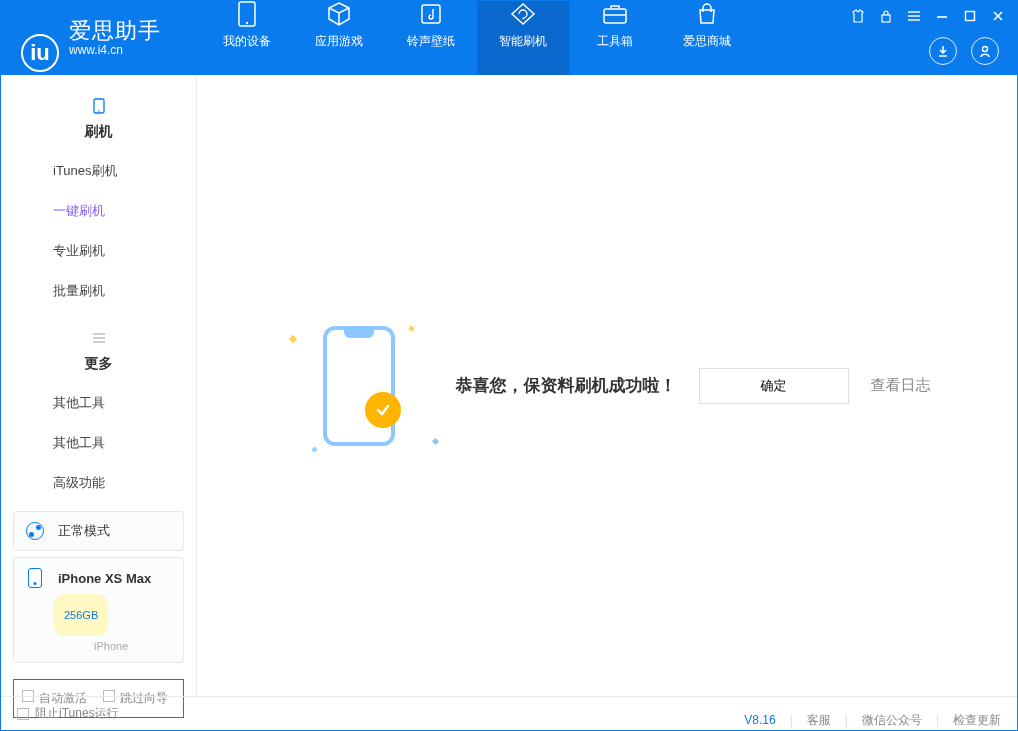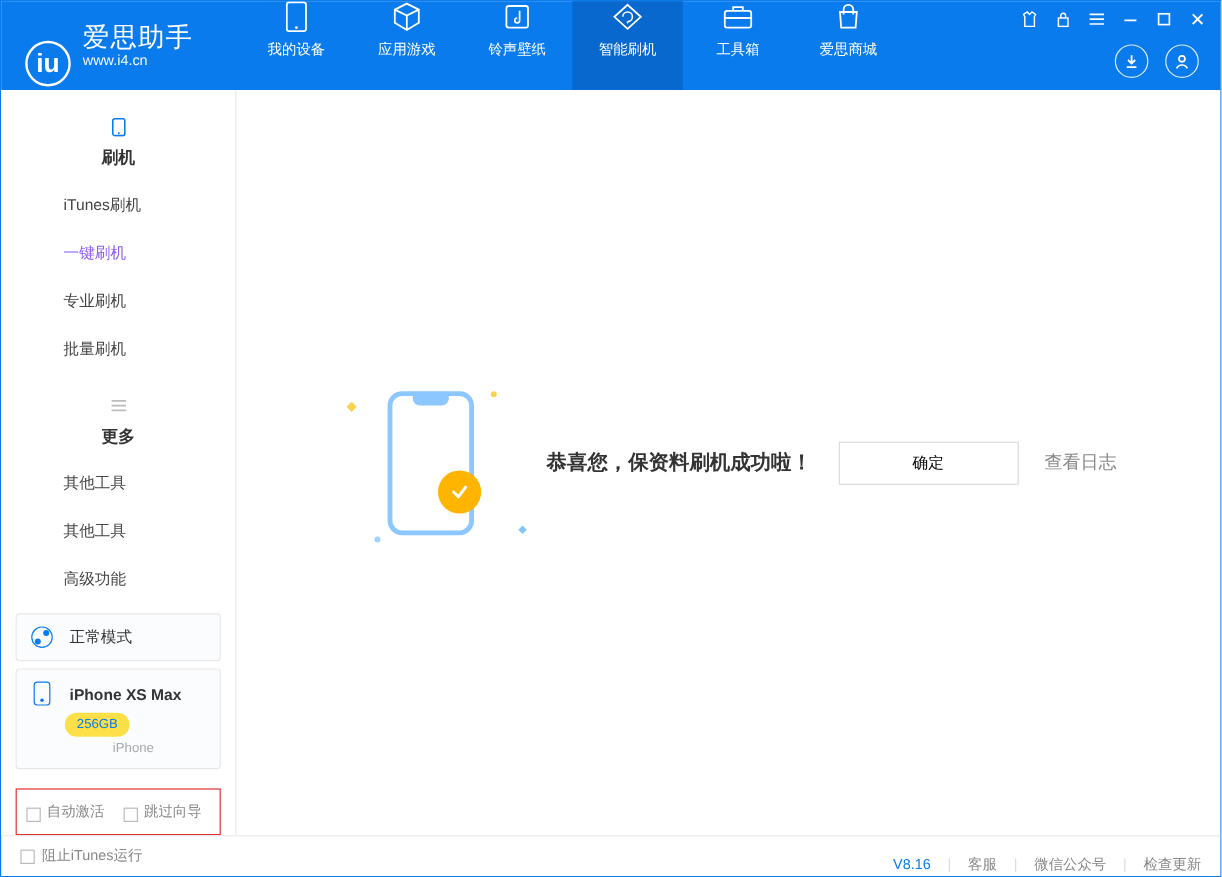--- a/index.html
+++ b/index.html
@@ -36,29 +36,29 @@
     .nav-header-icon { width: 14px; height: 14px; display: flex; align-items: center; justify-content: center; }
     .nav-item { padding: 11px 20px 11px 52px; cursor: pointer; font-size: 13px; color: #444; }
     .nav-item.active { color: #8b5cf6; }
     
     .device-card { margin: 8px 12px 6px 12px; border: 1px solid #e8e8e8; border-radius: 3px; padding: 10px 12px; background: #fafcfe; }
     .device-row1 { display: flex; align-items: center; gap: 14px; }
     .mode-icon { width: 18px; height: 18px; border: 1.8px solid #0a7bed; border-radius: 50%; position: relative; }
     .mode-icon::before { content: ""; position: absolute; width: 5px; height: 5px; background: #0a7bed; border-radius: 50%; top: 2px; right: 2px; }
     .mode-icon::after { content: ""; position: absolute; width: 5px; height: 5px; background: #0a7bed; border-radius: 50%; bottom: 2px; left: 2px; }
     .device-name { font-weight: bold; font-size: 13px; }
-    .storage-pill { display: inline-block; background: #fde047; color: #0a7bed; border-radius: 10px; padding: 4px 10px; font-size: 11px; margin-top: 6px; margin-left: 28px; }
+    .storage-pill { display: inline-block; background: #fef9c3; color: #0a7bed; border-radius: 10px; padding: 15px 10px; font-size: 11px; margin-top: 6px; margin-left: 28px; }
     .device-type { font-size: 11px; color: #aaa; margin-top: 4px; margin-left: 28px; padding-left: 40px; }
     
     .device-card + .device-card { margin-top: 0; }
     .phone-icon { width: 14px; height: 20px; border: 1.6px solid #0a7bed; border-radius: 3px; position: relative; margin-left: 2px; margin-right: 2px; }
     .phone-icon::after { content: ""; position: absolute; bottom: 2px; left: 50%; transform: translateX(-50%); width: 3px; height: 3px; border-radius: 50%; background: #0a7bed; }
     
     .opts { border: 1.5px solid #e03030; margin: 10px 12px; padding: 10px 8px; display: flex; gap: 16px; }
-    .chk { display: flex; align-items: flex-end; gap: 5px; font-size: 12px; color: #888; cursor: pointer; }
+    .chk { display: flex; align-items: flex-start; gap: 5px; font-size: 12px; color: #888; cursor: pointer; }
     .chk-box { width: 12px; height: 12px; border: 1px solid #bbb; }
     
     
     .main { flex: 1; display: flex; flex-direction: row; align-items: center; justify-content: center; gap: 22px; }
     .success-img { width: 150px; height: 140px; position: relative; display: flex; align-items: center; justify-content: center; }
     .phone-draw { width: 72px; height: 120px; border: 4px solid #8cc7ff; border-radius: 12px; position: relative; background: #fff; }
     .notch { position: absolute; top: 0; left: 50%; transform: translateX(-50%); width: 30px; height: 8px; background: #8cc7ff; border-radius: 0 0 6px 6px; }
     .check-badge { position: absolute; right: -10px; bottom: 14px; width: 36px; height: 36px; background: #ffb400; border-radius: 50%; display: flex; align-items: center; justify-content: center; }
     .sparkle { position: absolute; width: 6px; height: 6px; background: #ffd24d; transform: rotate(45deg); }
     .sparkle.s1 { top: 20px; left: 6px; }

